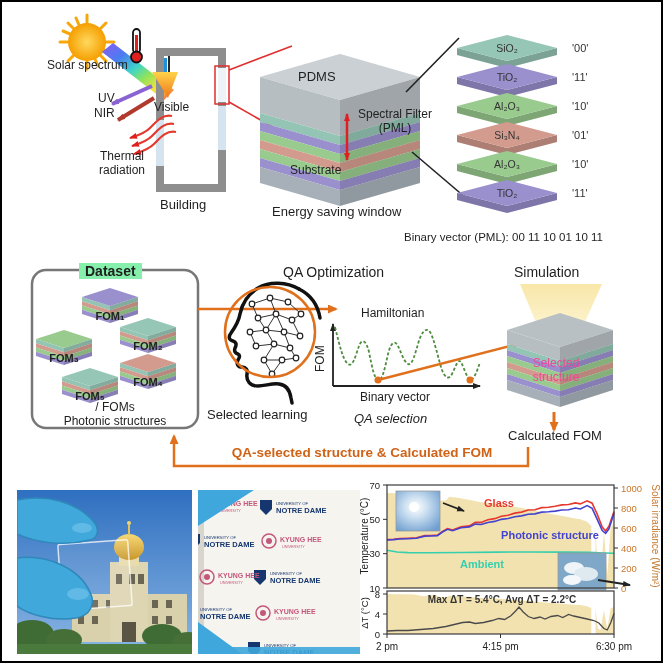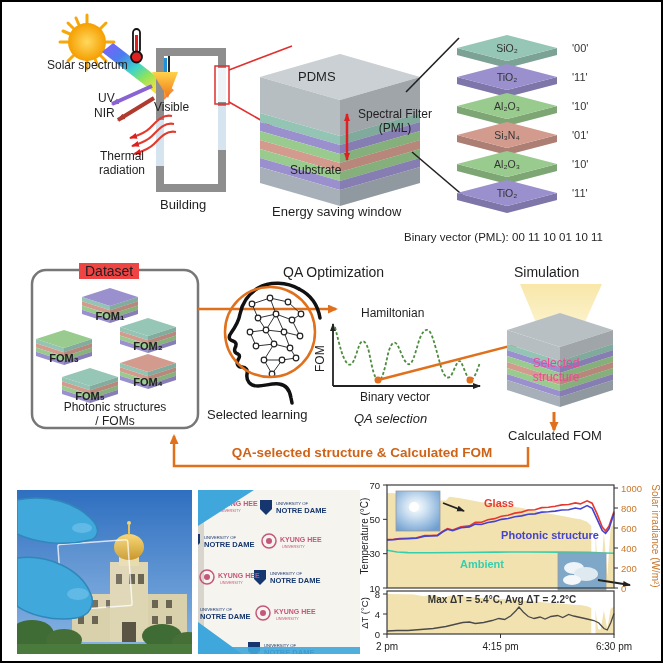--- a/index.html
+++ b/index.html
@@ -8,21 +8,21 @@
   .fig svg{position:absolute;left:0;top:0;}
   svg text{font-family:"Liberation Sans",sans-serif;}
   .lbl{position:absolute;color:#1f1f1f;font-size:12px;line-height:1.15;white-space:nowrap;}
   .wrap{white-space:normal;text-align:center;}
   .rot{transform:rotate(-90deg);transform-origin:0 0;}
   .h14{font-size:14px;}
   .h13{font-size:13px;}
   .h12{font-size:12px;}
   .h11{font-size:11.5px;}
   .orange{color:#cf6318;font-weight:600;}
-  .whitebg{background:#ef4444;padding:0 6px;}
+  .whitebg{background:#86efac;padding:0 6px;font-weight:bold;}
 </style>
 </head>
 <body>
 
 <div class="fig">
 
 <svg width="663" height="663" viewBox="0 0 663 663">
   <defs>
     <marker id="mO" markerWidth="9" markerHeight="7" refX="7" refY="3" orient="auto" markerUnits="userSpaceOnUse">
           <path d="M0,0 L8,3 L0,6 Z" fill="#e0701c"></path>
@@ -513,22 +513,22 @@
 <div class="lbl h12" style="left:152px;top:99px;">Visible</div>
 <div class="lbl h13" style="left:158px;top:196px;">Building</div>
 <div class="lbl h13" style="left:296px;top:68px;">PDMS</div>
 <div class="lbl h12 wrap" style="left:352px;top:106px;width:82px;">Spectral Filter (PML)</div>
 <div class="lbl h12" style="left:288px;top:162px;">Substrate</div>
 <div class="lbl h13" style="left:246px;top:203px;margin-left:24px;">Energy saving window</div>
 <div class="lbl h11" style="left:378px;top:229px;margin-left:24px;">Binary vector (PML): 00 11 10 01 10 11</div>
 
 <div class="lbl h14 whitebg" style="left:77px;top:261px;">Dataset</div>
 <div class="lbl h12 wrap" style="left:34px;top:399px;width:158px;">
+  <span style="display:block;">/ FOMs</span>
   <span style="display:block;">Photonic structures</span>
-  <span style="display:block;">/ FOMs</span>
 </div>
 <div class="lbl h13" style="left:205px;top:406px;">Selected learning</div>
 <div class="lbl h14" style="left:281px;top:262px;">QA Optimization</div>
 <div class="lbl h12" style="left:359px;top:305px;">Hamiltonian</div>
 <div class="lbl h12 rot" style="left:312px;top:370px;">FOM</div>
 <div class="lbl h12" style="left:358px;top:389px;">Binary vector</div>
 <div class="lbl h13" style="left:352px;top:410px;font-style:italic;">QA selection</div>
 <div class="lbl h14" style="left:512px;top:262px;">Simulation</div>
 <div class="lbl h12 wrap" style="left:518px;top:349px;width:72px;color:#ec4899;margin-top:6px;">Selected structure</div>
 <div class="lbl h13" style="left:498px;top:427px;width:110px;text-align:center;white-space:normal;">Calculated FOM</div>

